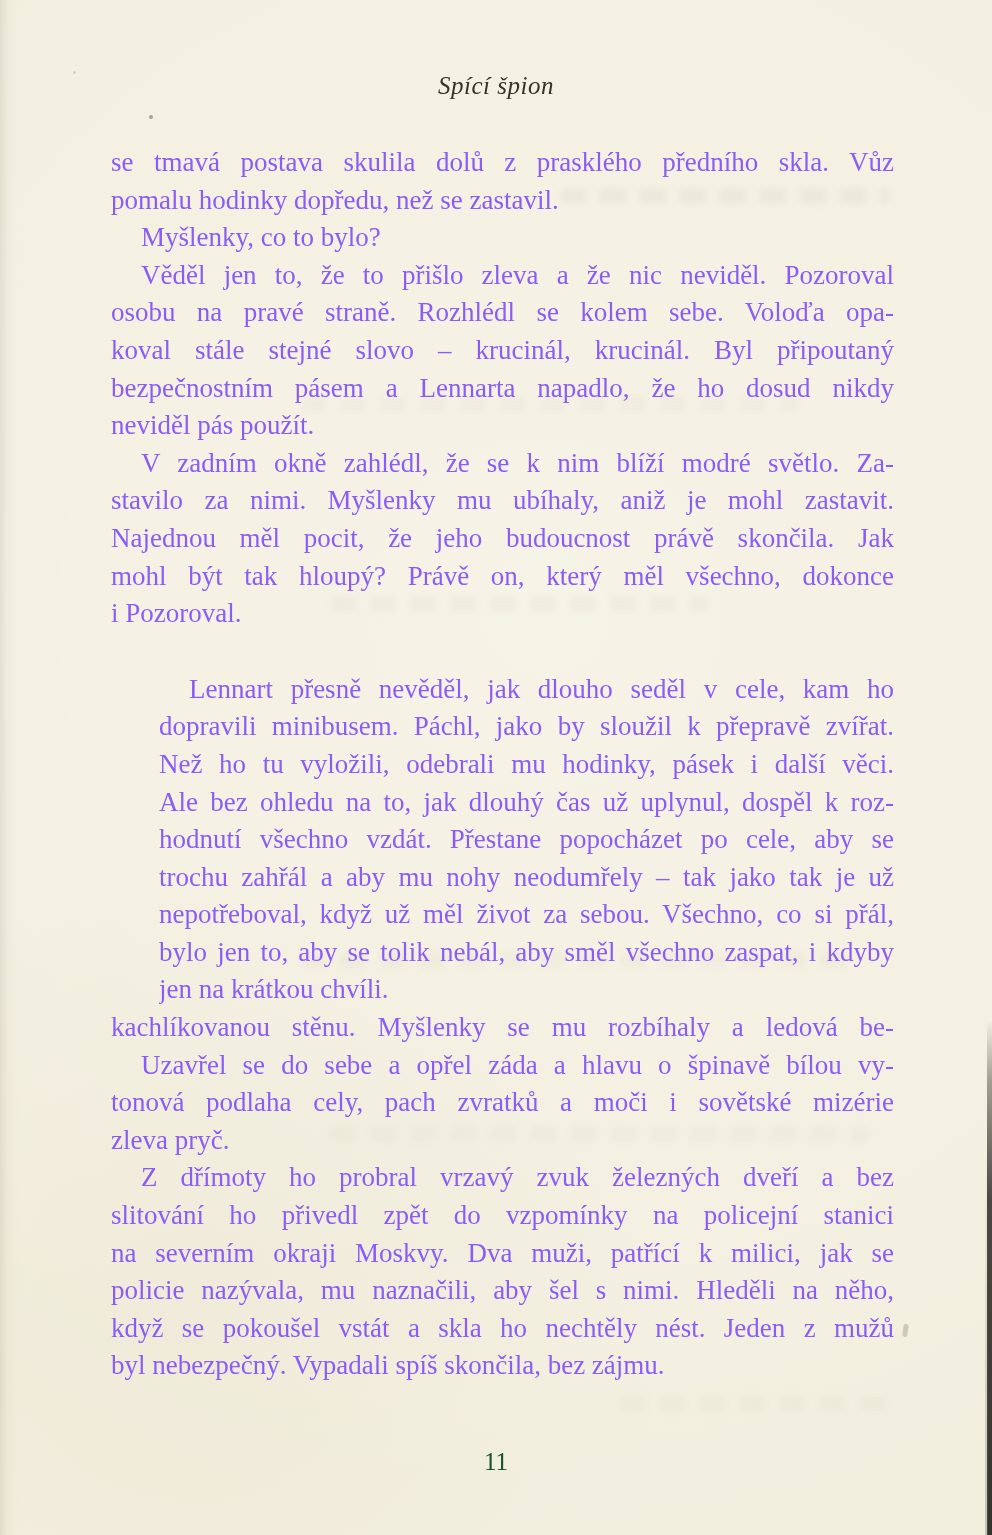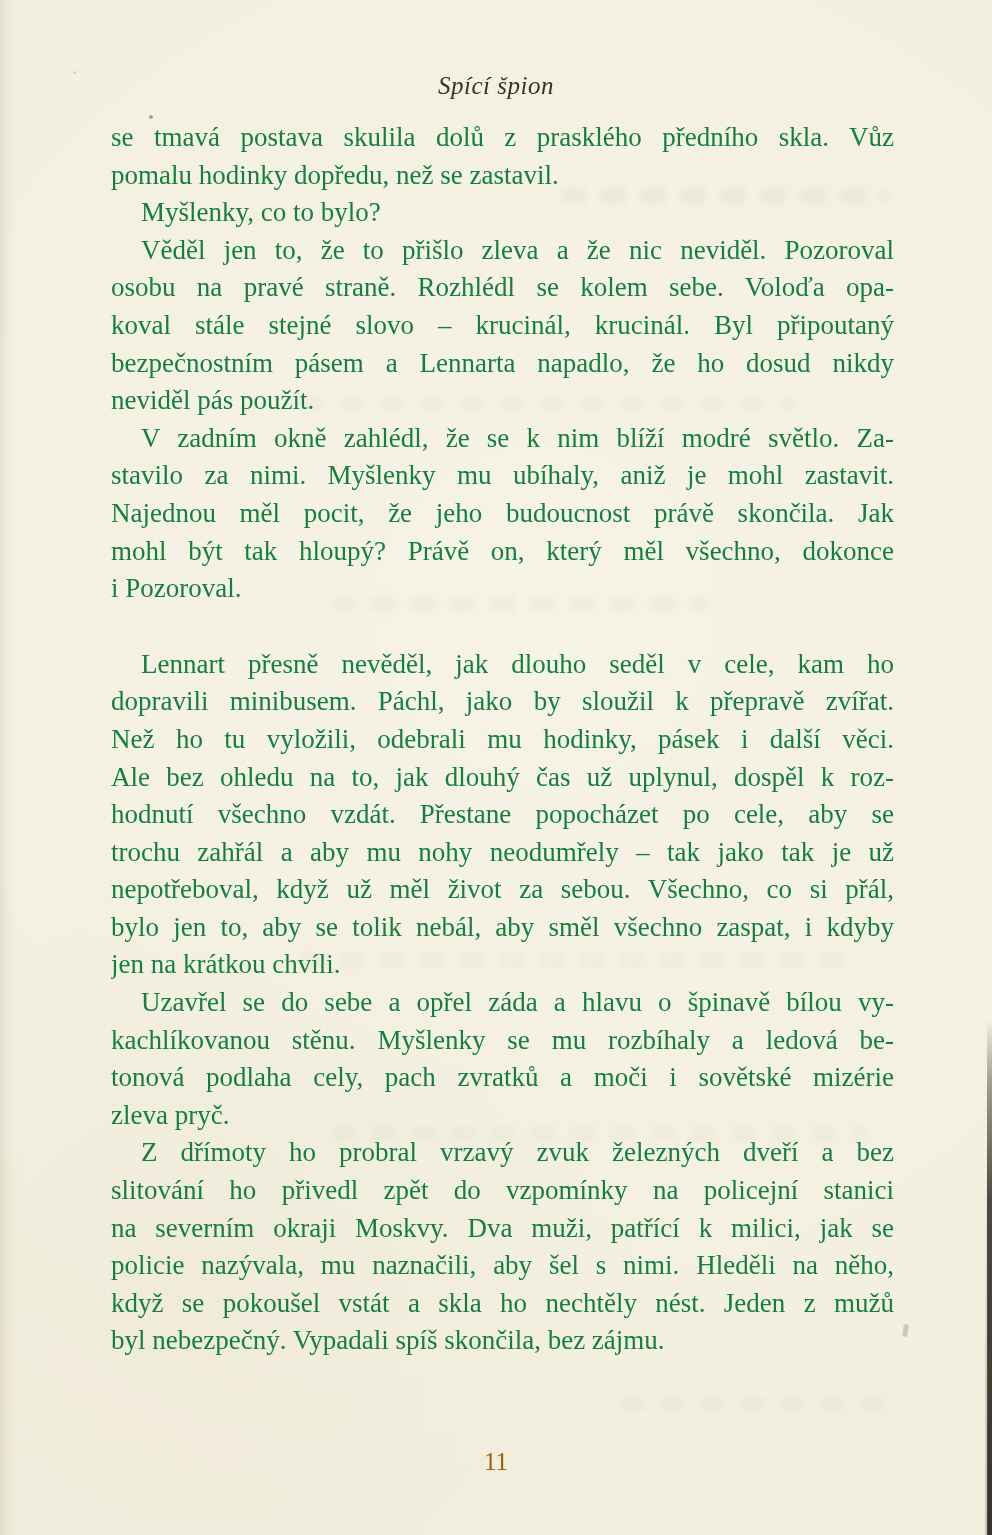--- a/index.html
+++ b/index.html
@@ -51,49 +51,49 @@
     width: 100%;
     text-align: center;
     font-style: italic;
     font-size: 25px;
     letter-spacing: 0.5px;
     color: #36322b;
   }
 
   .text-block {
     position: absolute;
-    top: 119px;
+    top: 144px;
     left: 111px;
     width: 783px;
     font-size: 27px;
     line-height: 37.6px;
-    color: #15803d;
+    color: #8b5cf6;
   }
 
   .para { margin: 0; }
-  .para.section-break { margin-top: 38px; }
+  .para.section-break { margin-top: 38px; margin-left: 48px; }
 
   .line {
     text-align: justify;
     text-align-last: justify;
     white-space: normal;
     overflow: hidden;
     max-height: 37.6px;
   }
   .line.last { text-align-last: left; }
   .line.indent { text-indent: 30px; }
 
   .page-number {
     position: absolute;
     top: 1448px;
     left: 0;
     width: 100%;
     text-align: center;
     font-size: 25px;
-    color: #a16207;
+    color: #14532d;
   }
 
   
   .ghost {
     position: absolute;
     height: 16px;
     border-radius: 8px;
     background: repeating-linear-gradient(to right,
       rgba(150,138,110,0.35) 0 26px, rgba(150,138,110,0) 26px 40px);
     filter: blur(3px);
@@ -161,22 +161,22 @@
       <div class="line">dopravili minibusem. Páchl, jako by sloužil k přepravě zvířat.</div>
       <div class="line">Než ho tu vyložili, odebrali mu hodinky, pásek i další věci.</div>
       <div class="line">Ale bez ohledu na to, jak dlouhý čas už uplynul, dospěl k roz-</div>
       <div class="line">hodnutí všechno vzdát. Přestane popocházet po cele, aby se</div>
       <div class="line">trochu zahřál a aby mu nohy neodumřely – tak jako tak je už</div>
       <div class="line">nepotřeboval, když už měl život za sebou. Všechno, co si přál,</div>
       <div class="line">bylo jen to, aby se tolik nebál, aby směl všechno zaspat, i kdyby</div>
       <div class="line last">jen na krátkou chvíli.</div>
     </div>
     <div class="para">
+      <div class="line">kachlíkovanou stěnu. Myšlenky se mu rozbíhaly a ledová be-</div>
       <div class="line indent">Uzavřel se do sebe a opřel záda a hlavu o špinavě bílou vy-</div>
-      <div class="line">kachlíkovanou stěnu. Myšlenky se mu rozbíhaly a ledová be-</div>
       <div class="line">tonová podlaha cely, pach zvratků a moči i sovětské mizérie</div>
       <div class="line last">zleva pryč.</div>
     </div>
     <div class="para">
       <div class="line indent">Z dřímoty ho probral vrzavý zvuk železných dveří a bez</div>
       <div class="line">slitování ho přivedl zpět do vzpomínky na policejní stanici</div>
       <div class="line">na severním okraji Moskvy. Dva muži, patřící k milici, jak se</div>
       <div class="line">policie nazývala, mu naznačili, aby šel s nimi. Hleděli na něho,</div>
       <div class="line">když se pokoušel vstát a skla ho nechtěly nést. Jeden z mužů</div>
       <div class="line last">byl nebezpečný. Vypadali spíš skončila, bez zájmu.</div>

